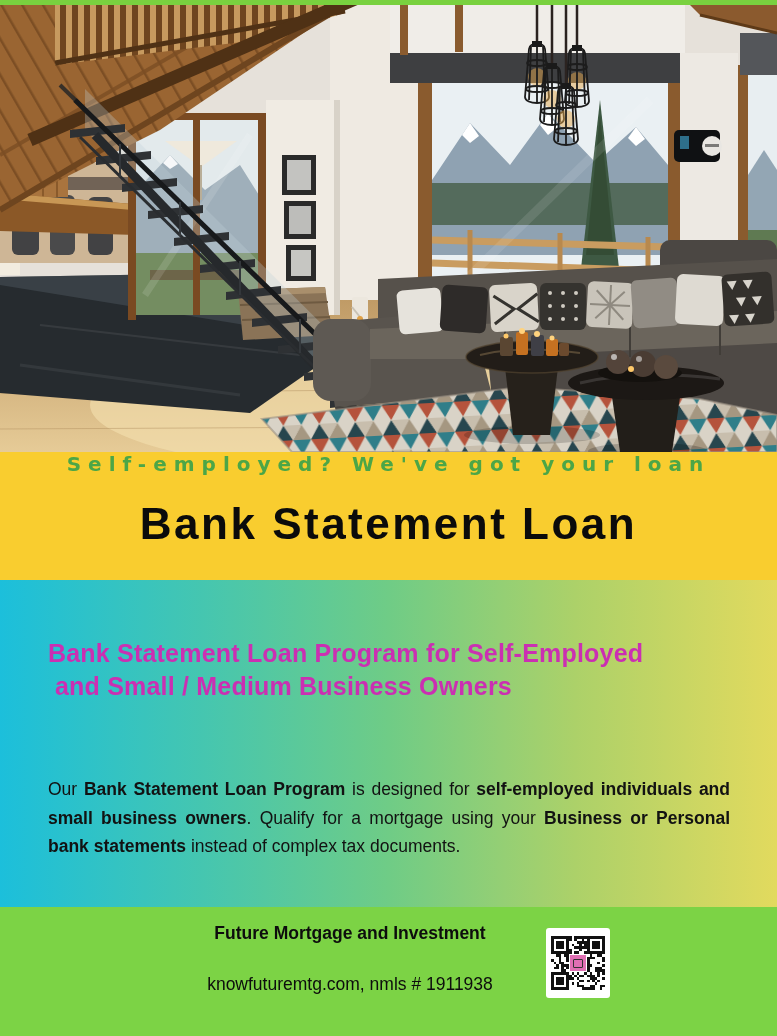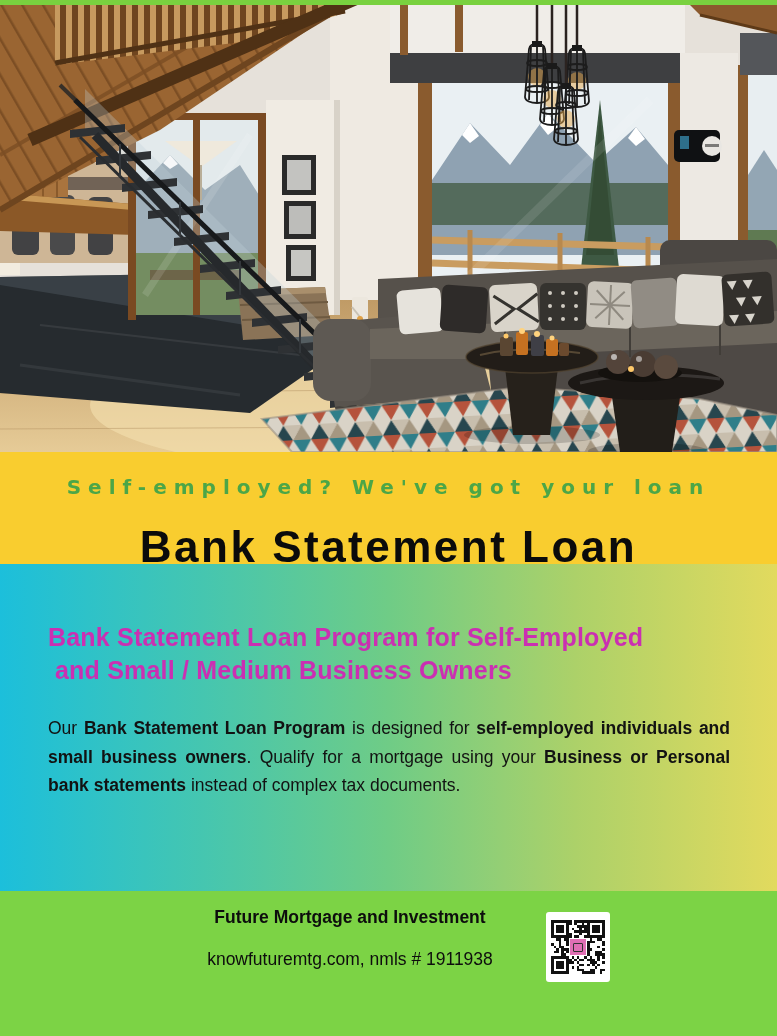--- a/index.html
+++ b/index.html
@@ -16,49 +16,49 @@
   }
   html,body{margin:0;padding:0;background:#444;}
   .poster{
     width:777px;height:1036px;margin:0 auto;position:relative;overflow:hidden;
     font-family:"Liberation Sans",sans-serif;background:#fff;
   }
   .top-strip{height:5px;background:var(--top-strip-green);}
   .photo{height:447px;position:relative;background:#DCD6CF;}
   .photo svg{display:block;}
 
-  .hero-band{height:112px;background:var(--hero-band-yellow);text-align:center;box-sizing:border-box;padding-top:23px;}
+  .hero-band{height:128px;background:var(--hero-band-yellow);text-align:center;box-sizing:border-box;}
   .tagline{
     font-size:20px;font-weight:700;letter-spacing:7px;color:var(--tagline-green);
     font-family:"DejaVu Sans",sans-serif;line-height:24px;
   }
   .hero-title{
     font-size:44px;font-weight:800;letter-spacing:2.5px;color:var(--title-black);
     margin-top:24px;line-height:48px;font-family:"Liberation Sans",sans-serif;
   }
 
   .gradient-section{
     height:327px;box-sizing:border-box;padding:0 47px 0 48px;
     background:linear-gradient(90deg,var(--gradient-left-cyan) 0%,#45C6B0 26%,var(--gradient-mid-green) 50%,#ACD169 74%,var(--gradient-right-yellow) 100%);
   }
   .program-heading{
     padding-top:57px;font-size:25px;line-height:33px;font-weight:700;
     color:var(--program-heading-magenta);letter-spacing:.2px;
   }
   .program-heading .line2{padding-left:7px;}
   .program-paragraph{
-    margin-top:27px;font-size:17.5px;line-height:28.5px;color:#121212;text-align:justify;
+    margin-top:72px;font-size:17.5px;line-height:28.5px;color:#121212;text-align:justify;
   }
   .program-paragraph .b{font-weight:700;}
 
   .footer{height:155px;background:var(--footer-green);position:relative;}
   .footer-text{position:absolute;left:0;top:16px;width:700px;text-align:center;color:#0d0d0d;}
   .company-name{font-size:17.5px;font-weight:700;line-height:21px;}
   .company-korean{font-size:16.5px;font-weight:700;line-height:21px;}
-  .contact-line{font-size:17.5px;font-weight:400;margin-top:21px;}
+  .contact-line{font-size:17.5px;font-weight:400;margin-top:30px;}
   .qr-card{
     position:absolute;left:546px;top:21px;width:64px;height:70px;background:#fff;
     border-radius:3px;display:flex;align-items:center;justify-content:center;
   }
   .qr-wrap{position:relative;width:54px;height:54px;}
   .qr-wrap svg{display:block;}
   .qr-logo{
     position:absolute;left:19px;top:19px;width:16px;height:16px;background:var(--qr-logo-pink);
     display:flex;align-items:center;justify-content:center;
   }

